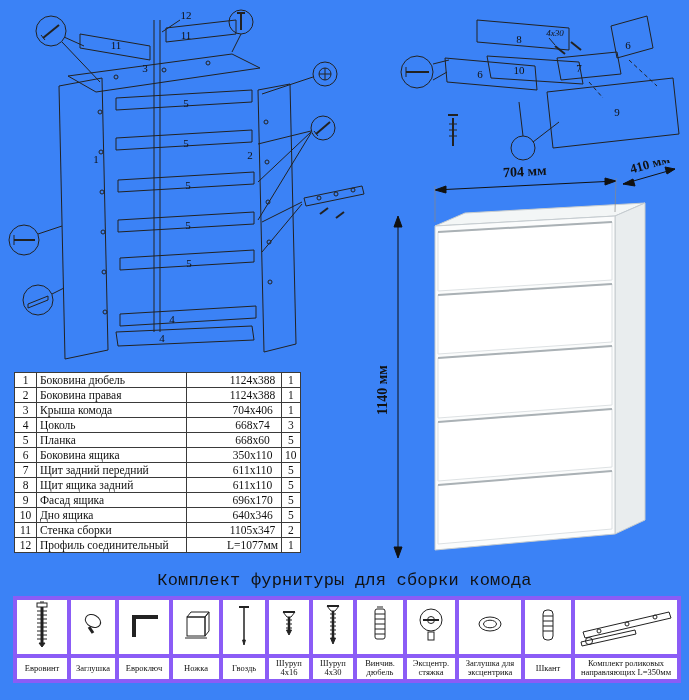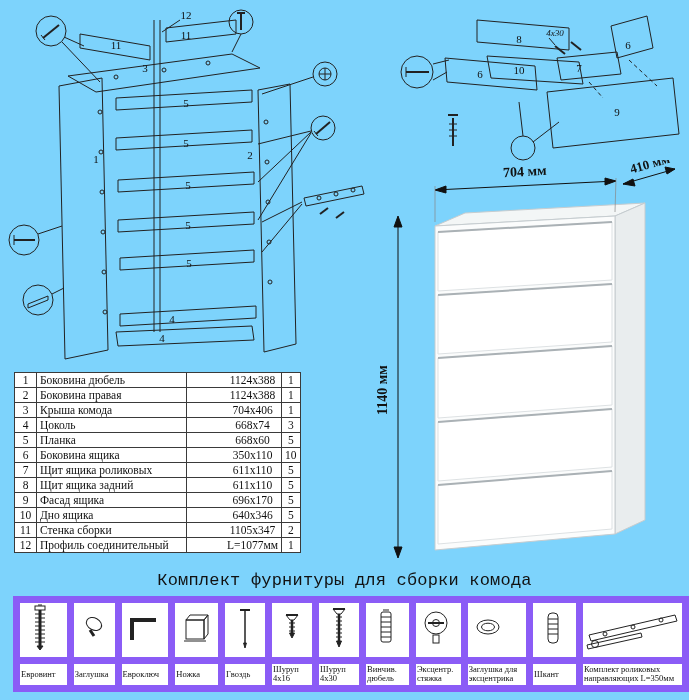--- a/index.html
+++ b/index.html
@@ -1,31 +1,31 @@
 <!DOCTYPE html>
 <html><head>
 <meta charset="utf-8">
 <style>
   * { margin:0; padding:0; box-sizing:border-box; }
   html,body { background:#fff; }
   body { width:689px; height:700px; font-family:"Liberation Serif", serif; color:#111; }
-  .page { position:relative; width:689px; height:700px; background:#7dd3fc; overflow:hidden; }
+  .page { position:relative; width:689px; height:700px; background:#3b82f6; overflow:hidden; }
   .diag { position:absolute; }
   svg text { font-family:"Liberation Serif", serif; fill:#111; }
   table { border-collapse:collapse; background:#fff; }
   .parts-table { position:absolute; left:14px; top:372px; }
   .parts-table td { border:1px solid #3a3a3a; font-size:11.5px; padding:0 3px; height:15px; line-height:14px; white-space:nowrap; }
   .parts-table td.c { text-align:center; }
   .parts-table td.name { width:150px; }
   .parts-table td.num { width:22px; }
   .parts-table td.size { width:64px;padding-left:40px; }
   .parts-table td.qty { width:18px; }
   .title { position:absolute; left:0; top:571px; width:689px; text-align:center; font-size:17px; letter-spacing:.2px;font-family:Liberation Mono, monospace; }
   .hw-table { position:absolute; left:13px; top:596px; table-layout:fixed; }
-  .hw-table td { border:7px solid #8b5cf6; vertical-align:middle; overflow:hidden; }
+  .hw-table td { border:4px solid #8b5cf6; text-align:center; vertical-align:middle; overflow:hidden; }
   .hw-icon-cell { height:52px; }
   .hw-name { font-size:8.5px; line-height:1.1; height:24px; padding:1px; }
   .hw-qty { font-size:13px; height:19px; }
   .thin { stroke:#222; stroke-width:1; fill:none; }
 </style>
 </head>
 <body>
 
 <div class="page">
 
@@ -253,21 +253,21 @@
           <td class="qty c">5</td>
         </tr>
       <tr>
           <td class="num c">6</td>
           <td class="name">Боковина ящика</td>
           <td class="size c">350х110</td>
           <td class="qty c">10</td>
         </tr>
       <tr>
           <td class="num c">7</td>
-          <td class="name">Щит ящика роликовых</td>
+          <td class="name">Щит задний передний</td>
           <td class="size c">611х110</td>
           <td class="qty c">5</td>
         </tr>
       <tr>
           <td class="num c">8</td>
           <td class="name">Щит ящика задний</td>
           <td class="size c">611х110</td>
           <td class="qty c">5</td>
         </tr>
       <tr>

